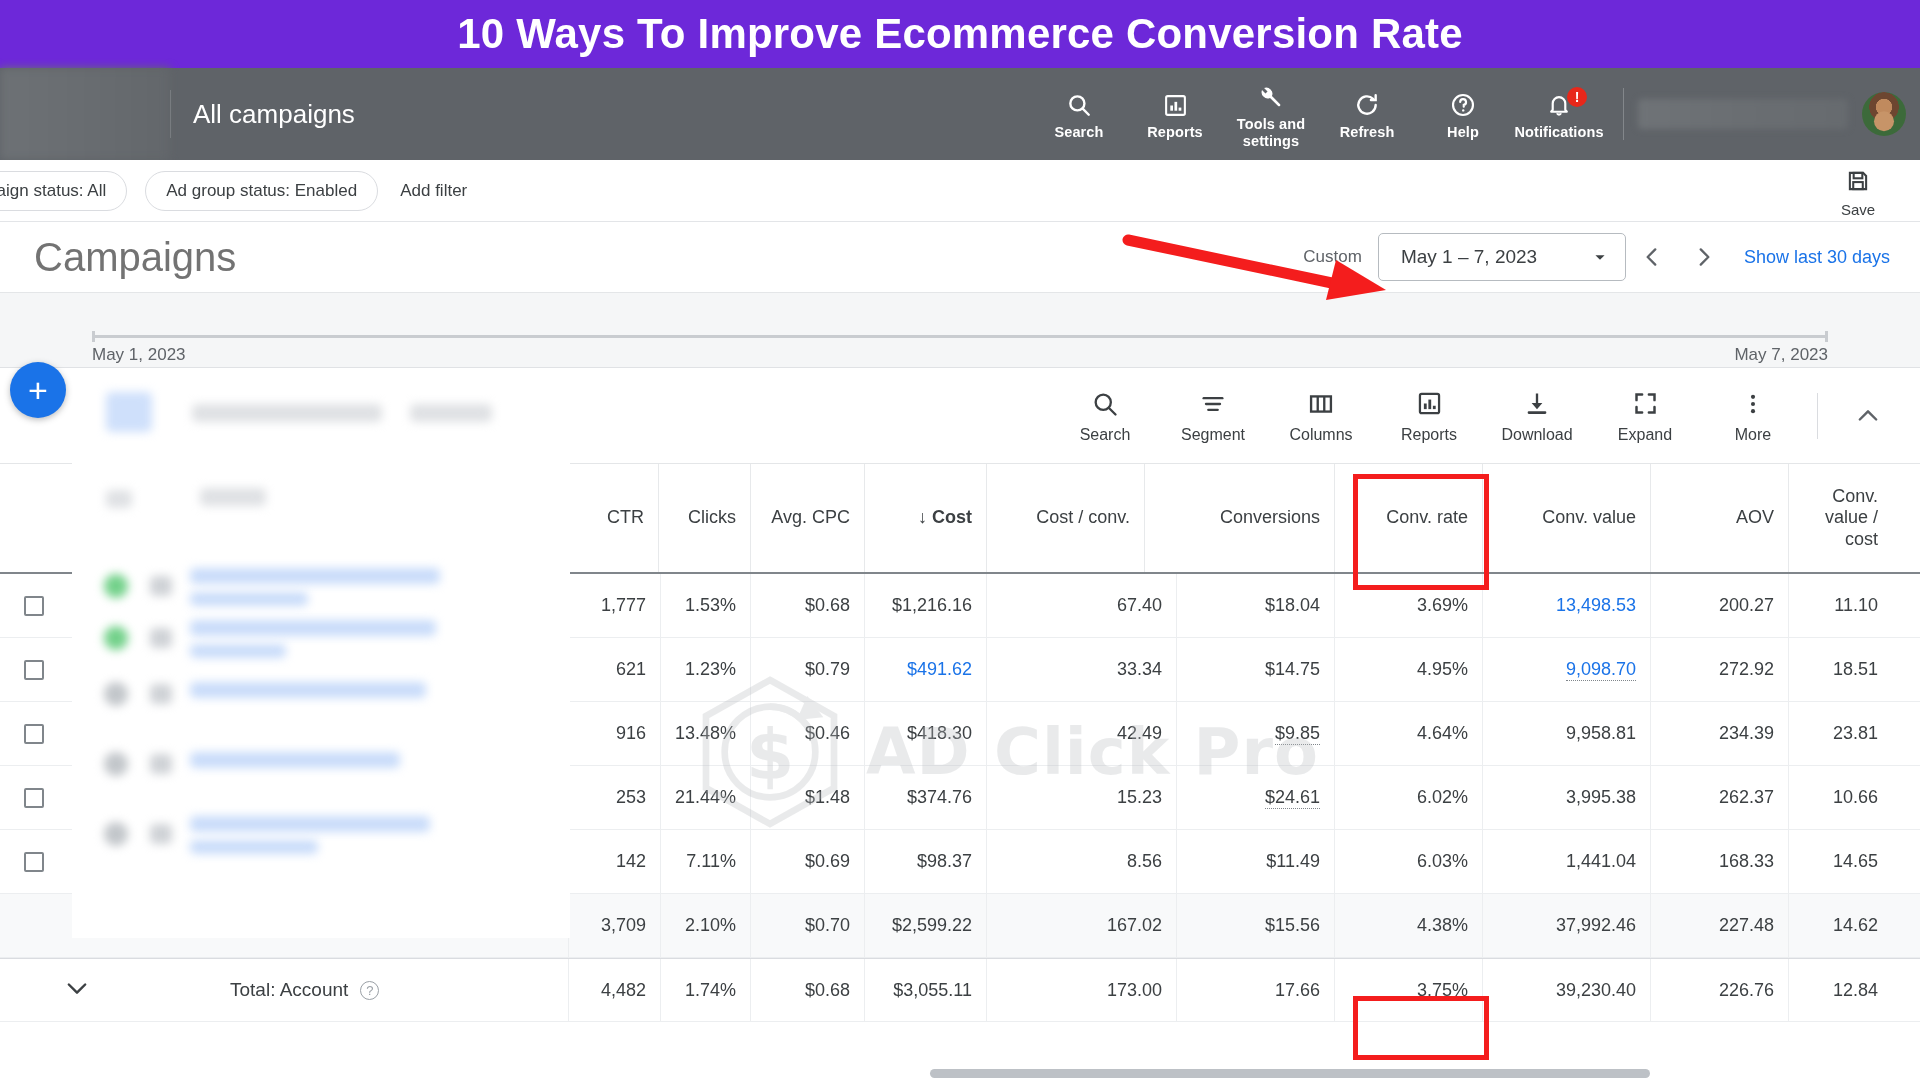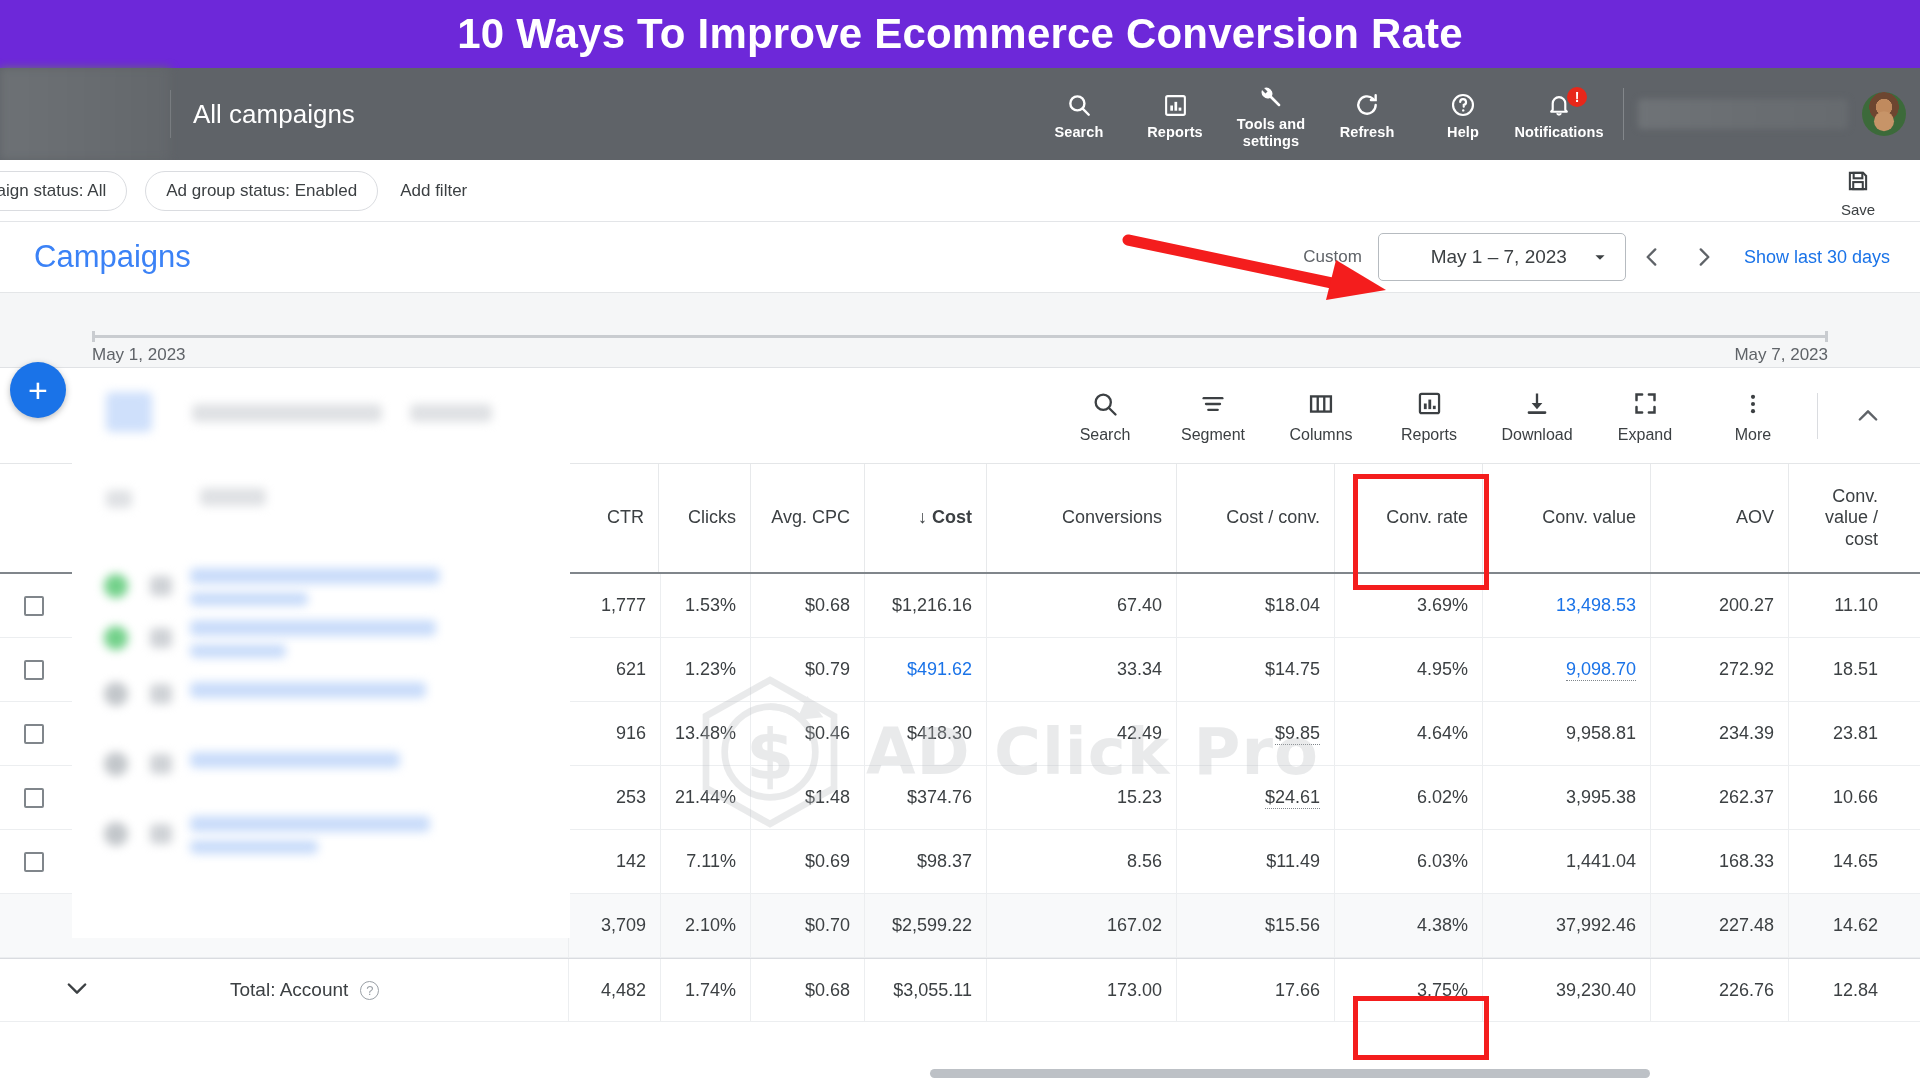--- a/index.html
+++ b/index.html
@@ -87,26 +87,26 @@
     position: absolute; right: 26px; top: 168px; width: 72px;
     display: flex; flex-direction: column; align-items: center; color: #3c4043;
   }
   .save-btn .lbl { font-size: 15px; margin-top: 3px; }
 
   
   .camp-row {
     position: absolute; left: 0; top: 222px; width: 1920px; height: 70px;
     display: flex; align-items: center; background: #fff;
   }
-  .camp-title { margin-left: 34px; font-size: 31px; color: #3b82f6; font-weight: 400; }
+  .camp-title { margin-left: 34px; font-size: 40px; color: #737373; font-weight: 400; }
   .camp-right { margin-left: auto; display: flex; align-items: center; padding-right: 30px; gap: 0; }
   .custom-lbl { font-size: 17px; color: #5f6368; margin-right: 16px; }
   .date-box {
     height: 48px; min-width: 248px; border: 1px solid #b6bbc0; border-radius: 5px;
-    display: flex; align-items: center; justify-content: flex-end;
+    display: flex; align-items: center; justify-content: space-between;
     padding: 0 14px 0 22px; background: #fff;
   }
   .date-txt { font-size: 19px; color: #3c4043; white-space: nowrap; }
   .nav-arrow {
     width: 52px; height: 52px; display: flex; align-items: center; justify-content: center;
     color: #5f6368;
   }
   .show30 { font-size: 18px; color: #1a73e8; margin-left: 14px; white-space: nowrap; }
 
   
@@ -482,25 +482,25 @@
         </div>
       <div class="hcell" style="width:92px;">
           <span>Clicks</span>
         </div>
       <div class="hcell" style="width:114px;">
           <span>Avg. CPC</span>
         </div>
       <div class="hcell bold" style="width:122px;">
           <span>↓ Cost</span>
         </div>
+      <div class="hcell" style="width:158px;">
+          <span>Cost / conv.</span>
+        </div>
       <div class="hcell" style="width:190px;">
           <span>Conversions</span>
-        </div>
-      <div class="hcell" style="width:158px;">
-          <span>Cost / conv.</span>
         </div>
       <div class="hcell" style="width:148px;">
           <span>Conv. rate</span>
         </div>
       <div class="hcell" style="width:168px;">
           <span>Conv. value</span>
         </div>
       <div class="hcell" style="width:138px;">
           <span>AOV</span>
         </div>

